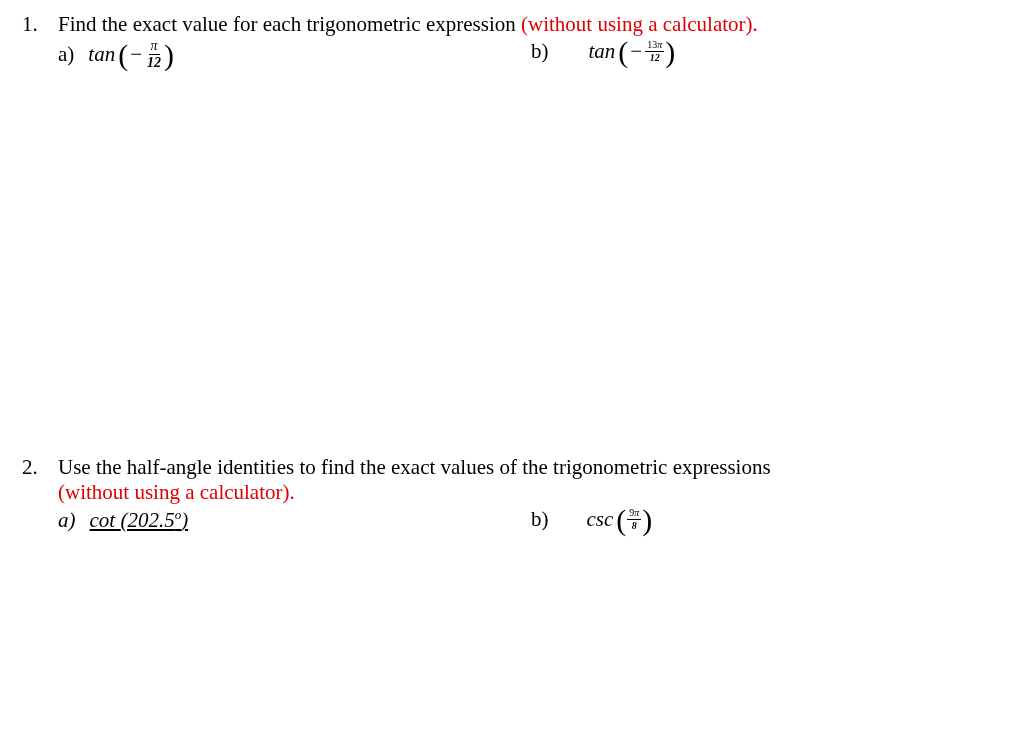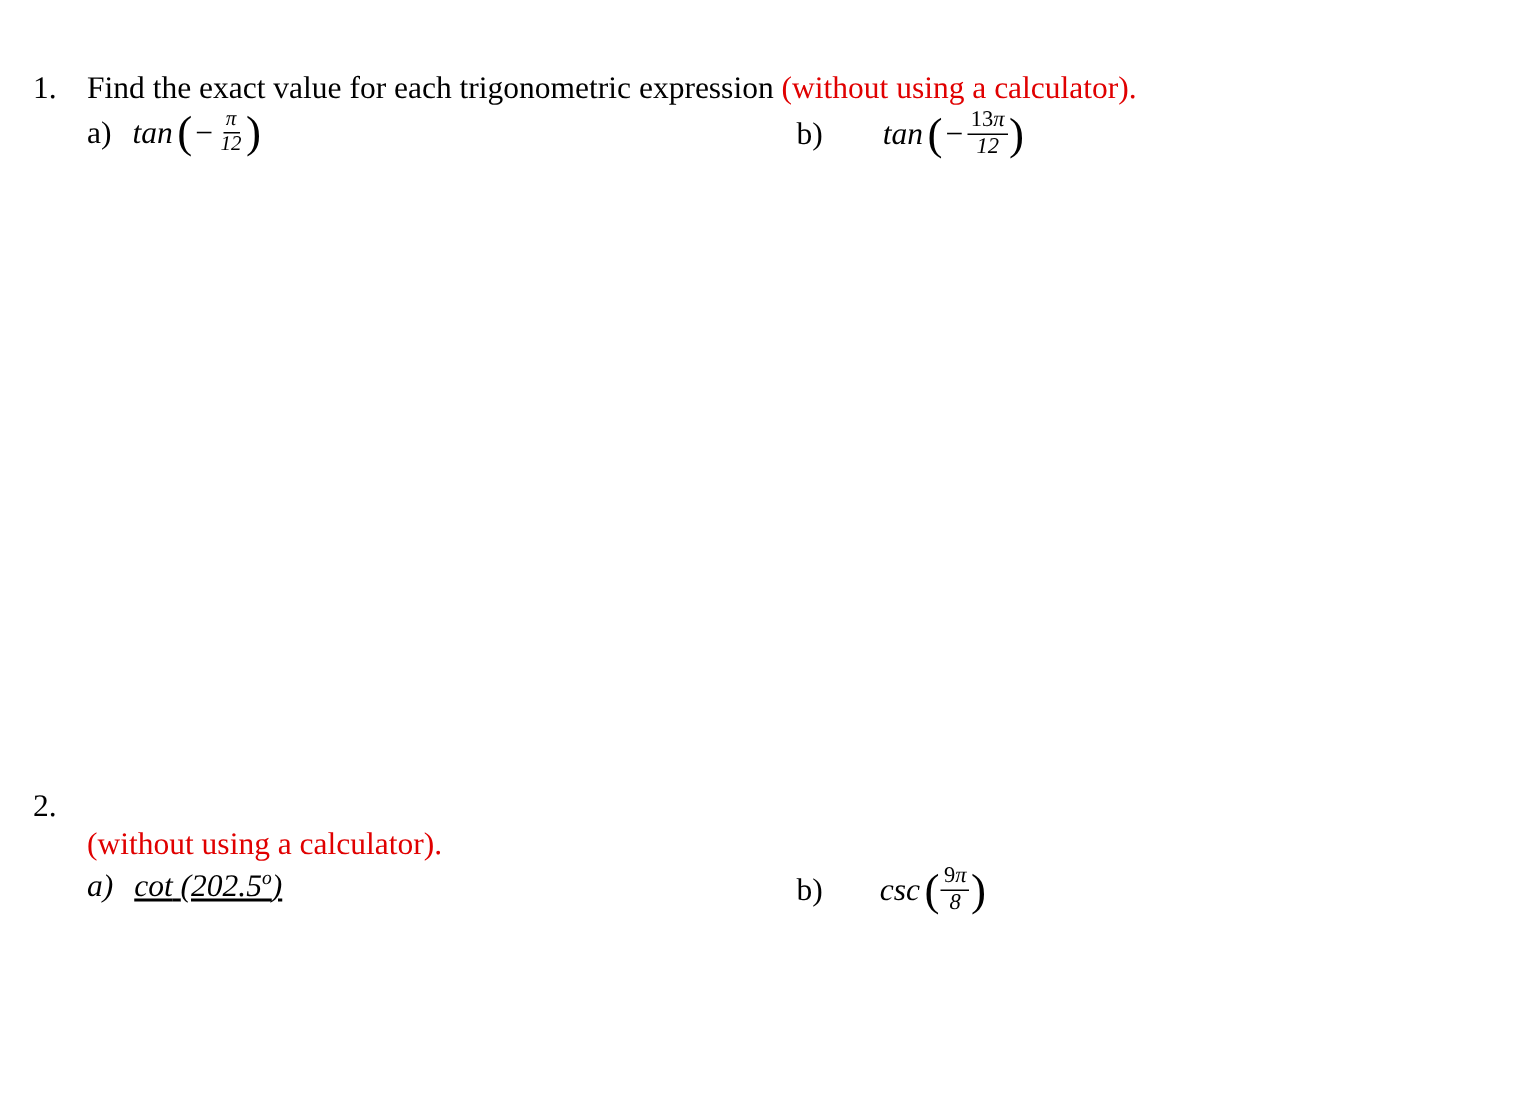--- a/index.html
+++ b/index.html
@@ -25,21 +25,20 @@
       align-items: baseline;
     }
     .problem-number {
       width: 38px;
       flex-shrink: 0;
       text-align: left;
       padding-left: 2px;
     }
     .problem-text {
       flex: 1;
-      margin-top: 34px;
     }
     .red-text {
       color: #e00000;
     }
     .subproblems {
       display: flex;
       padding-left: 38px;
       margin-top: 2px;
     }
     .subproblem-left {
@@ -87,23 +86,24 @@
       font-size: 14px;
       line-height: 1;
       margin: 0 1px;
     }
     .fraction .numer {
       padding: 0 2px 1px 2px;
       border-bottom: 1px solid black;
     }
     .fraction .denom {
       padding: 1px 2px 0 2px;
+      font-weight: bold;
     }
     .fraction-large {
-      font-size: 15px;
+      font-size: 10px;
     }
     .pi-sym {
       font-style: italic;
       font-family: 'Times New Roman', serif;
     }
     .problem2 {
       margin-top: 385px;
     }
     .sub-label-b {
       margin-right: 40px;
@@ -158,21 +158,21 @@
         <span class="paren">)</span>
       </span>
     </div>
   </div>
 </div>
 
 <div class="problem problem2">
   <div class="problem-header">
     <div class="problem-number">2.</div>
     <div class="problem-text">
-      <br><span class="red-text">(without using a calculator).</span>
+      <span>Use the half-angle identities to find the exact values of the trigonometric expressions </span><br><span class="red-text">(without using a calculator).</span>
     </div>
   </div>
   <div class="subproblems">
     <div class="subproblem-left">
       <span class="sub-label sub-label-italic">a)</span>
       <span class="cot-expr">
         <span>cot</span>
         <span> <span>(202.5</span><span class="superscript-o">o</span><span>)</span></span>
       </span>
     </div>

